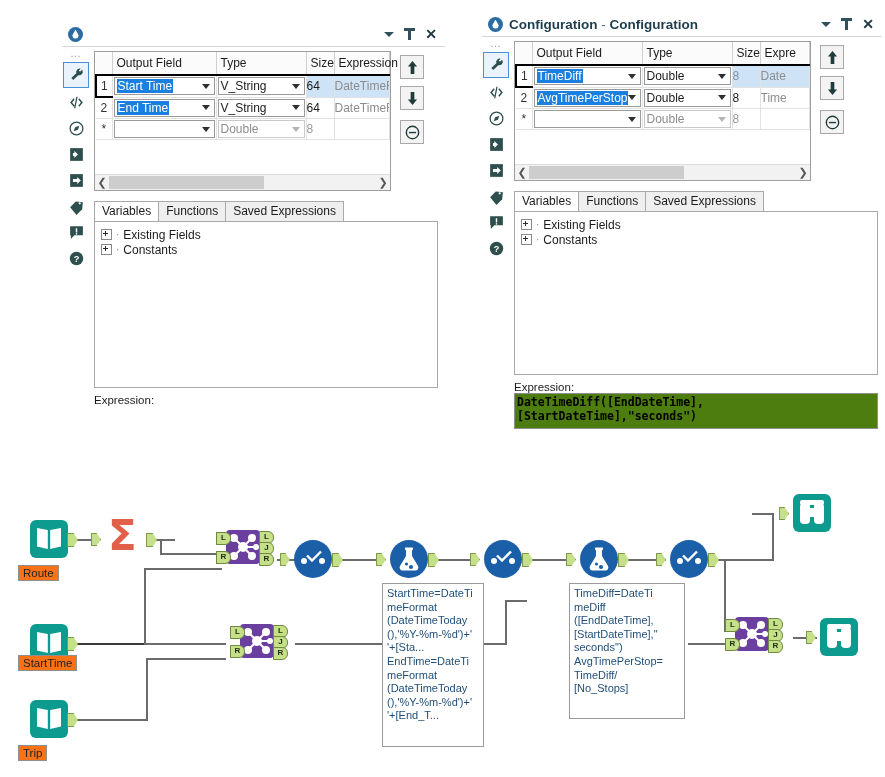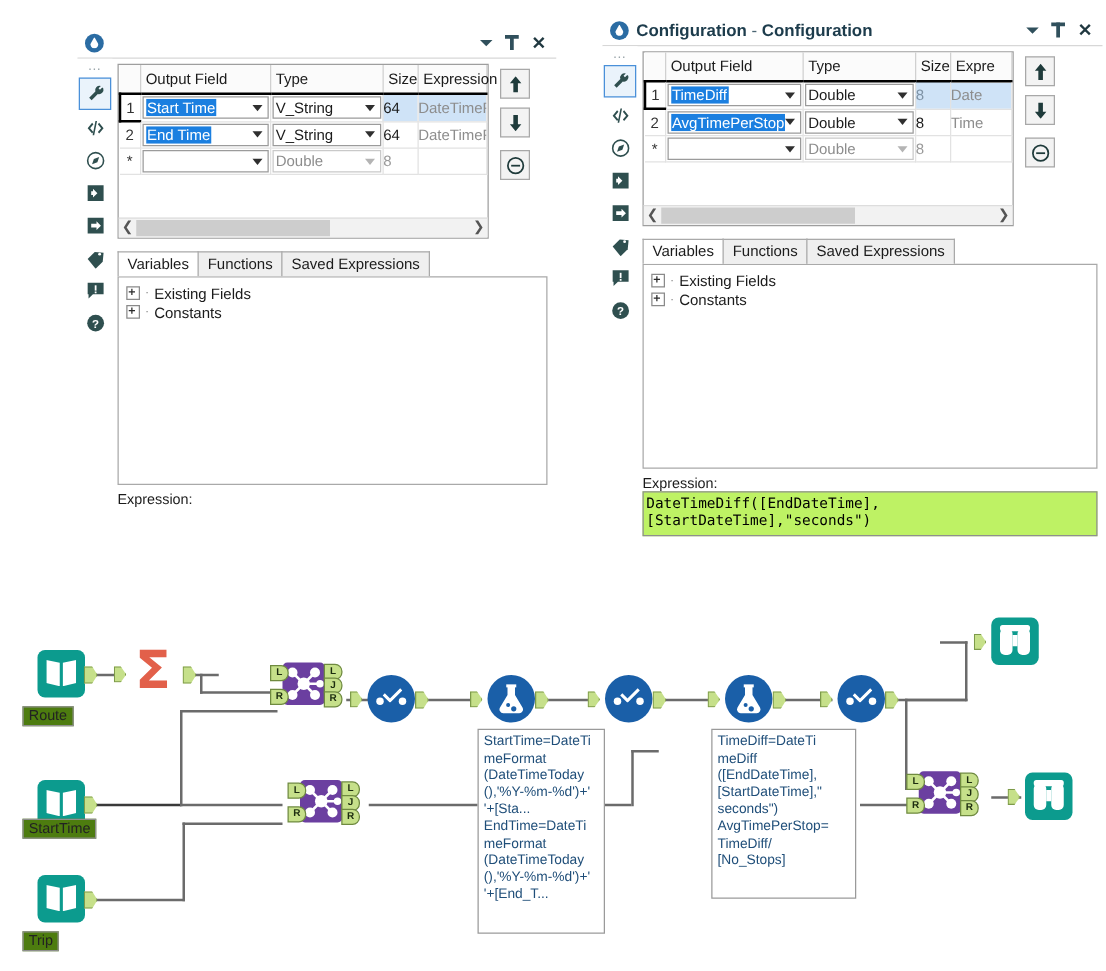--- a/index.html
+++ b/index.html
@@ -77,22 +77,22 @@
       background:#efefef;margin-right:-1px;}
   .tab.active{background:#ffffff;position:relative;z-index:2;}
   .tree{border:1px solid #a9a9a9;background:#fff;padding:5px 6px;}
   .tree-row{display:flex;align-items:center;gap:4px;height:15px;font-size:12px;}
   .plusbox{width:9px;height:9px;border:1px solid #8a8a8a;background:#fff;position:relative;flex:0 0 auto;}
   .plusbox:before{content:"";position:absolute;left:1px;top:3px;width:5px;height:1px;background:#2a2a2a;}
   .plusbox:after{content:"";position:absolute;left:3px;top:1px;width:1px;height:5px;background:#2a2a2a;}
   .dotline{color:#8a8a8a;font-size:10px;}
 
   .expr-label{font-size:11.5px;margin-top:6px;}
-  .expr-box{border:1px solid #8f8f8f;background:#bef264;font-family:"DejaVu Sans Mono",monospace;
-      font-size:11.5px;line-height:14px;padding:1px 2px;color:#000;white-space:pre;overflow:hidden;}
+  .expr-box{border:1px solid #8f8f8f;background:#4d7c0f;font-family:"DejaVu Sans Mono",monospace;
+      font-size:11.5px;line-height:14px;padding:1px 2px;color:#000;white-space:pre;overflow:hidden;font-weight:bold;}
 
   
   .canvas{position:absolute;left:0;top:460px;width:885px;height:317px;background:#fff;}
   .conn{position:absolute;background:#6b6b6b;}
   .conn.dark{background:#3a3a3a;}
 
   .node{position:absolute;}
   .book{width:38px;height:38px;background:#0c9b8e;border-radius:6px;position:relative;}
   .book:before{content:"";position:absolute;left:7px;top:8px;width:24px;height:21px;
       background:#ffffff;
@@ -116,21 +116,21 @@
   .sigma{width:34px;height:36px;color:#e2604a;font-size:42px;line-height:32px;
       font-family:"DejaVu Sans",sans-serif;font-weight:bold;}
 
   .port{position:absolute;width:9px;height:12px;background:#c6e08a;border:1px solid #7d9a4a;}
   .port.out{clip-path:polygon(0 0,60% 0,100% 50%,60% 100%,0 100%);}
   .portlbl{position:absolute;width:13px;height:11px;background:#c6e08a;border:1px solid #6f8a40;
       font-size:8px;line-height:10px;text-align:center;color:#1d2d10;font-weight:bold;border-radius:0 6px 6px 0;}
   .arrowhead{position:absolute;width:8px;height:11px;background:#c6e08a;border:1px solid #7d9a4a;
       clip-path:polygon(0 0,55% 0,100% 50%,55% 100%,0 100%);}
 
-  .nodelabel{position:absolute;border:1px solid #8f8f8f;background:#4d7c0f;font-size:11.5px;
+  .nodelabel{position:absolute;border:1px solid #8f8f8f;background:#f97316;font-size:11.5px;
       padding:1px 4px;color:#222;white-space:nowrap;}
   .annot{position:absolute;border:1px solid #9a9a9a;background:#fff;color:#1f4e79;
       font-size:11px;line-height:13.6px;padding:3px 4px;white-space:pre-line;
       font-family:"Liberation Sans",sans-serif;}
 
   .bigarrow{position:absolute;}
 </style>
 </head>
 <body>
 

